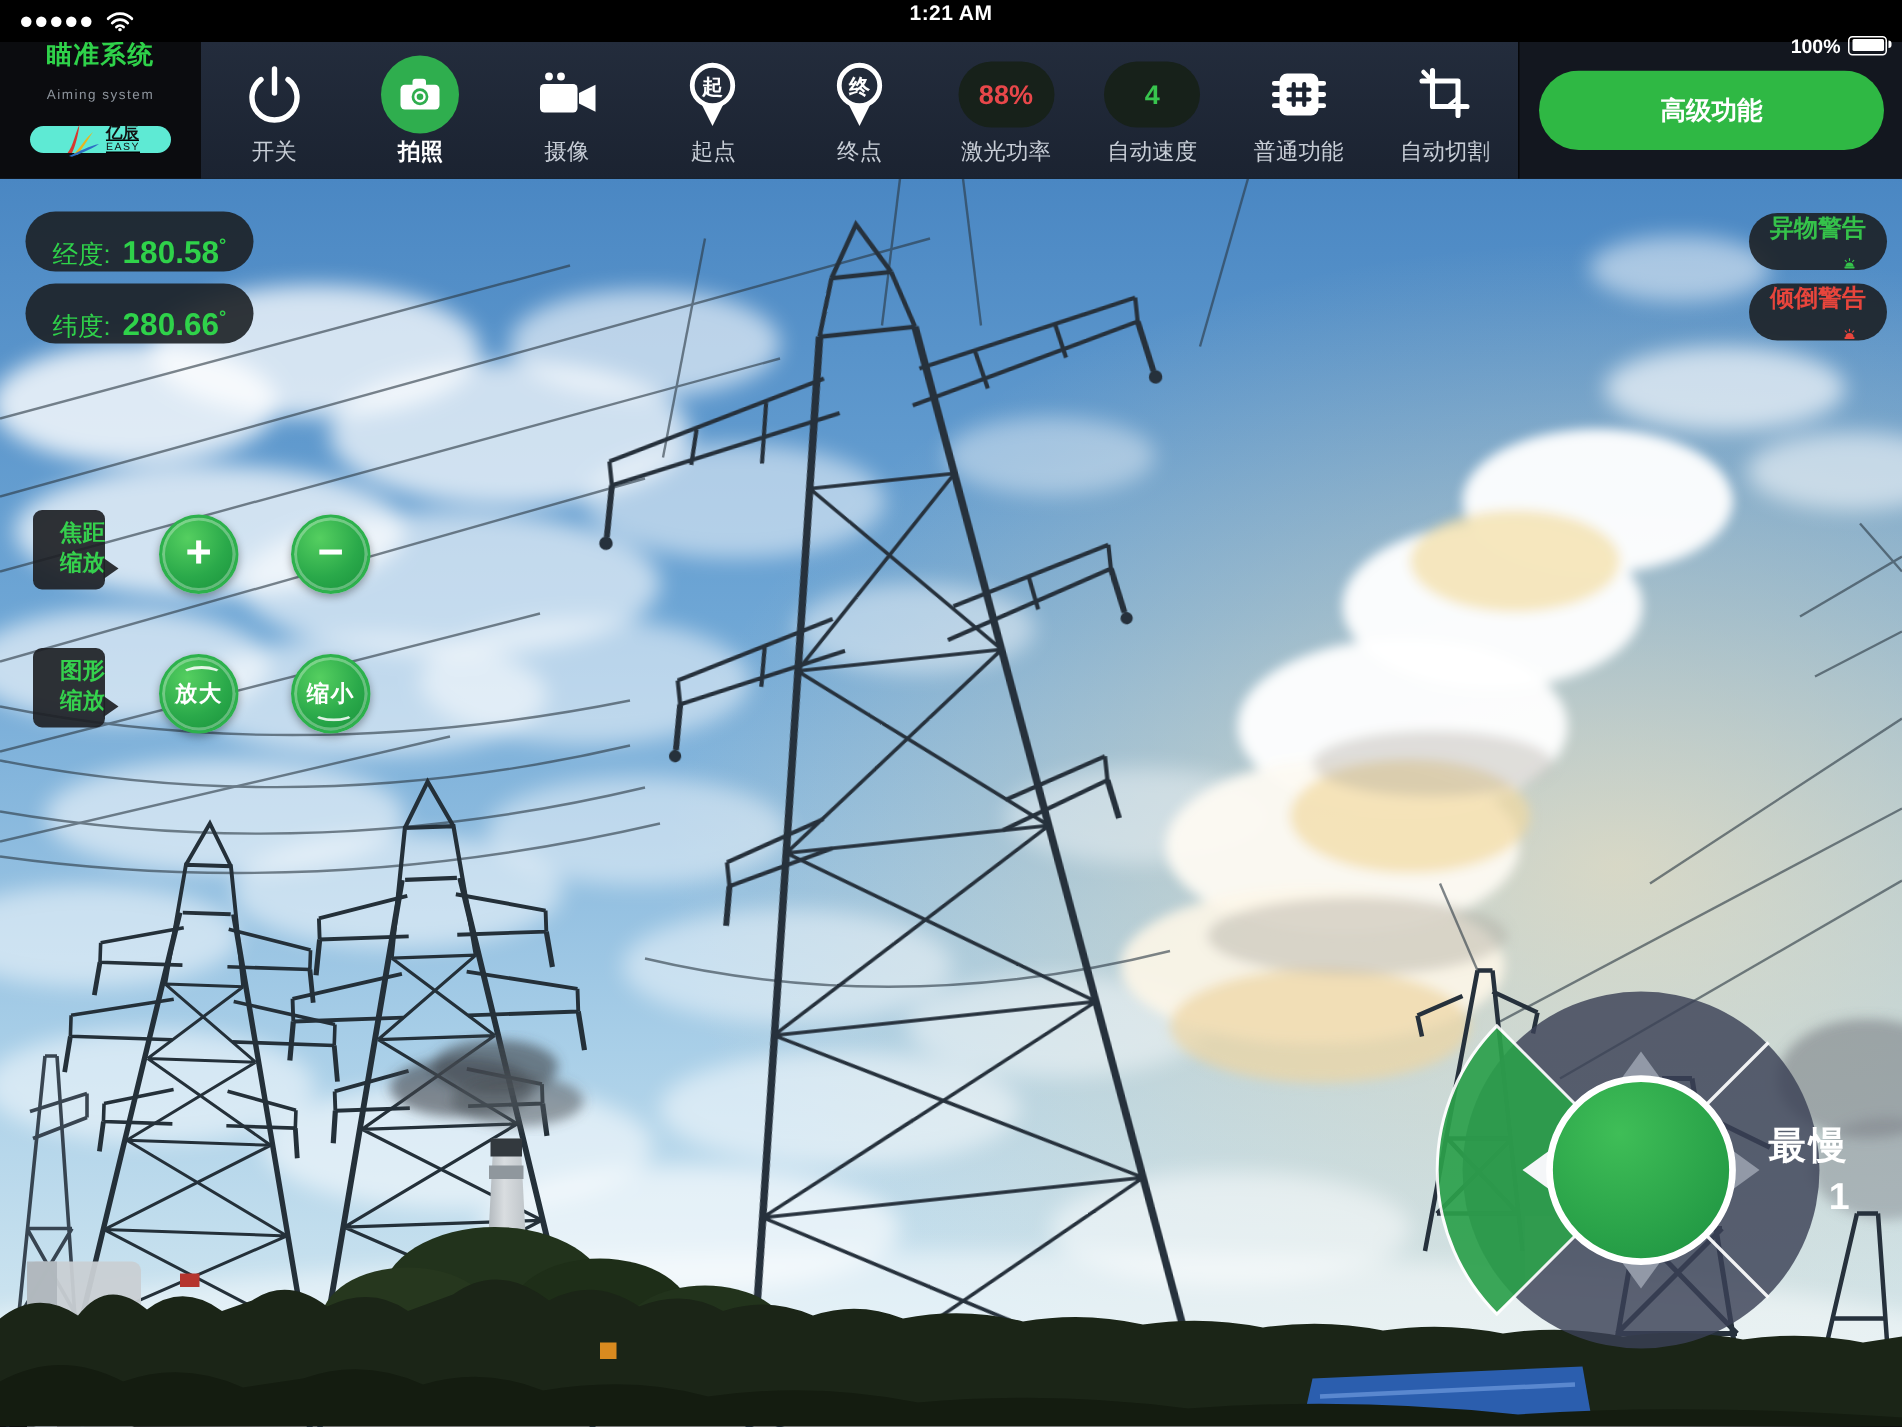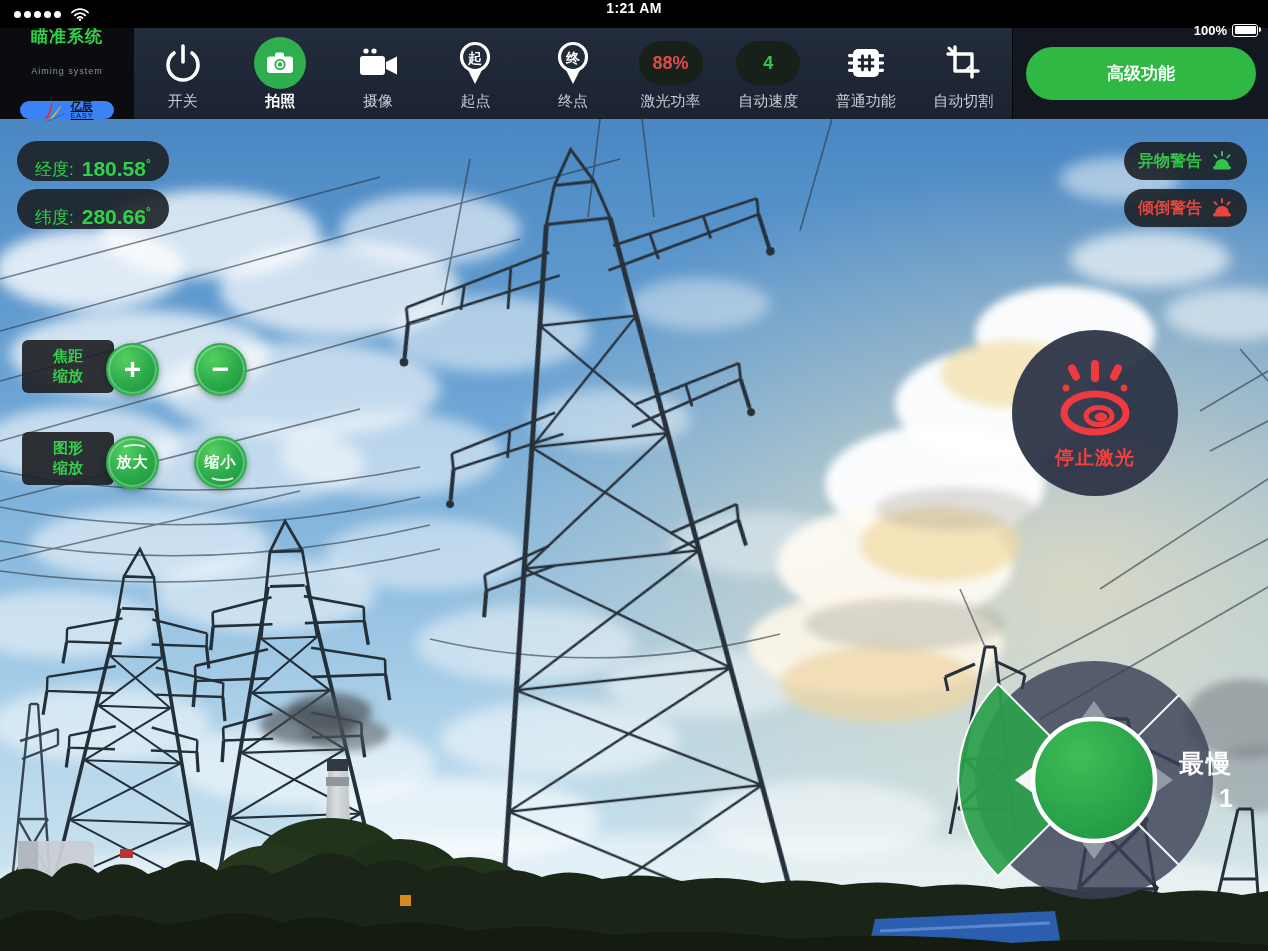--- a/index.html
+++ b/index.html
@@ -15,24 +15,24 @@
            font-size:14px;font-weight:bold;letter-spacing:.3px;}
   .sb-right{position:absolute;right:10px;top:16px;height:28px;display:flex;align-items:center;gap:5px;font-size:13px;font-weight:bold;}
   .battery{position:relative;width:24px;height:11px;border:1.5px solid #fff;border-radius:3px;}
   .battery .fill{position:absolute;inset:1.5px;background:#fff;border-radius:1px;}
   .battery .tip{position:absolute;right:-4px;top:2.5px;width:2.5px;height:5px;background:#fff;border-radius:0 2px 2px 0;}
 
   
   .toolbar{position:absolute;top:28px;left:0;width:100%;height:91px;
            background:linear-gradient(180deg,#232c3c 0%,#1b2331 100%);z-index:40;}
   .brand{position:absolute;left:0;top:0;width:134px;height:91px;background:#0b0c0f;
-         display:flex;flex-direction:column;align-items:center;justify-content:space-between;gap:10px;}
+         display:flex;flex-direction:column;align-items:center;justify-content:flex-start;gap:10px;}
   .brand-title{color:#2fd24a;font-size:17px;font-weight:bold;letter-spacing:1px;line-height:1.1;}
   .brand-sub{color:#8d949c;font-size:9px;letter-spacing:1px;margin-top:1px;}
-  .brand-logo{margin-top:6px;width:94px;height:18px;background:#3b82f6;border-radius:17px;
+  .brand-logo{margin-top:6px;width:94px;height:18px;background:#5eead4;border-radius:17px;
               display:flex;align-items:center;justify-content:center;gap:4px;text-decoration:underline;}
   .brand-logo-text{display:flex;flex-direction:column;line-height:1;align-items:flex-start;}
   .brand-logo-text .cn{color:#111;font-size:11px;font-weight:bold;}
   .brand-logo-text .en{color:#111;font-size:7px;letter-spacing:1px;}
   .tools{position:absolute;left:134px;top:0;width:878px;height:91px;display:flex;}
   .tool{flex:1;display:flex;flex-direction:column;align-items:center;justify-content:flex-start;padding-top:9px;cursor:pointer;}
   .tool .slot{height:52px;display:flex;align-items:center;justify-content:center;}
   .tool .lbl{font-size:15px;color:#c7cdd6;margin-top:3px;}
   .tool.active .lbl{color:#fff;font-weight:bold;}
   .cam-circle{width:52px;height:52px;border-radius:50%;background:#2fae4e;display:flex;align-items:center;justify-content:center;}
@@ -47,26 +47,26 @@
 
   
   .scene{position:absolute;top:119px;left:0;width:1268px;height:832px;}
 
   
   .coord{position:absolute;left:17px;height:40px;background:rgba(28,32,37,.9);border-radius:20px;
          display:flex;align-items:flex-end;padding:0 18px;gap:8px;z-index:30;}
   .coord .lab{color:#2fd24a;font-size:17px;}
   .coord .val{color:#2fd24a;font-size:21px;font-weight:bold;}
   .coord sup{font-size:12px;}
-  .warn{position:absolute;right:21px;height:38px;background:rgba(28,32,37,.9);border-radius:19px;
-        display:flex;align-items:center;padding:0 14px;gap:9px;z-index:30;cursor:pointer;}
+  .warn{position:absolute;right:10px;height:38px;background:rgba(28,32,37,.9);border-radius:19px;
+        display:flex;align-items:flex-end;padding:0 14px;gap:9px;z-index:30;cursor:pointer;flex-direction:column;}
   .warn .wlab{font-size:16px;font-weight:bold;}
 
   .bubble{position:absolute;left:22px;width:48px;background:rgba(30,33,37,.92);border-radius:6px;
-          padding:6px 22px;text-align:center;z-index:30;}
+          padding:6px 0;text-align:right;z-index:30;}
   .bubble .bl{color:#35d14d;font-size:15px;font-weight:bold;line-height:1.35;display:block;}
   .bubble .tail{position:absolute;right:-9px;top:60%;width:0;height:0;border-top:7px solid transparent;
           border-bottom:7px solid transparent;border-left:10px solid rgba(30,33,37,.92);}
   .rbtn{position:absolute;width:49px;height:49px;border-radius:50%;z-index:30;cursor:pointer;
         background:radial-gradient(circle at 35% 28%,#55cf60 0%,#2aa94a 55%,#17903a 100%);
         border:2px solid #2db14c;box-shadow:inset 0 0 0 2px rgba(255,255,255,.30),0 2px 6px rgba(0,0,0,.35);
         display:flex;align-items:center;justify-content:center;color:#fff;}
   .rbtn .glyph{font-size:30px;font-weight:bold;line-height:1;margin-top:-2px;}
   .rbtn .word{font-size:15px;font-weight:bold;letter-spacing:1px;}
   .arc-top{position:absolute;top:6px;left:13px;width:23px;height:9px;border:2px solid rgba(255,255,255,.85);
@@ -478,35 +478,20 @@
   </div>
   <div class="rbtn" style="left:106px;top:436px;">
     <span class="arc-top"></span>
     <span class="word">放大</span>
   </div>
   <div class="rbtn" style="left:194px;top:436px;">
     <span class="word">缩小</span>
     <span class="arc-bot"></span>
   </div>
 
-  <div class="stoplaser">
-    <svg width="96" height="86" viewBox="0 0 96 86">
-      <g fill="#ef3a3f">
-        <rect x="44" y="5" width="8" height="22" rx="4"></rect>
-        <rect x="23" y="9" width="8" height="17" rx="4" transform="rotate(-26 27 17.5)"></rect>
-        <rect x="65" y="9" width="8" height="17" rx="4" transform="rotate(26 69 17.5)"></rect>
-        <circle cx="19" cy="33" r="3.4"></circle>
-          <circle cx="77" cy="33" r="3.4"></circle>
-      </g>
-      <ellipse cx="48" cy="58" rx="31" ry="19" fill="none" stroke="#ef3a3f" stroke-width="7"></ellipse>
-      <ellipse cx="52" cy="61" rx="13" ry="8.6" fill="none" stroke="#ef3a3f" stroke-width="5"></ellipse>
-      <ellipse cx="54" cy="62" rx="6.4" ry="4.4" fill="#ef3a3f"></ellipse>
-    </svg>
-    <div class="sl-label">停止激光</div>
-  </div>
 
   <div class="dpad">
     <svg width="278" height="278" viewBox="0 0 278 278">
       <circle cx="139" cy="139" r="119" fill="#3a4156" opacity=".82"></circle>
       <path d="M139 139 L42.9 42.9 A136 136 0 0 0 42.9 235.1 Z" fill="#2ca04b" opacity=".92" stroke="#ffffff" stroke-width="2"></path>
       <path d="M139 139 L224 54 M139 139 L224 224" stroke="#ffffff" stroke-width="2.2" opacity=".92"></path>
       <polygon points="139,60 118,89 160,89" fill="#9299a7"></polygon>
       <polygon points="218,139 189,118 189,160" fill="#9299a7"></polygon>
       <polygon points="139,218 118,189 160,189" fill="#9299a7"></polygon>
       <polygon points="60,139 89,118 89,160" fill="#f4f6f8"></polygon>

